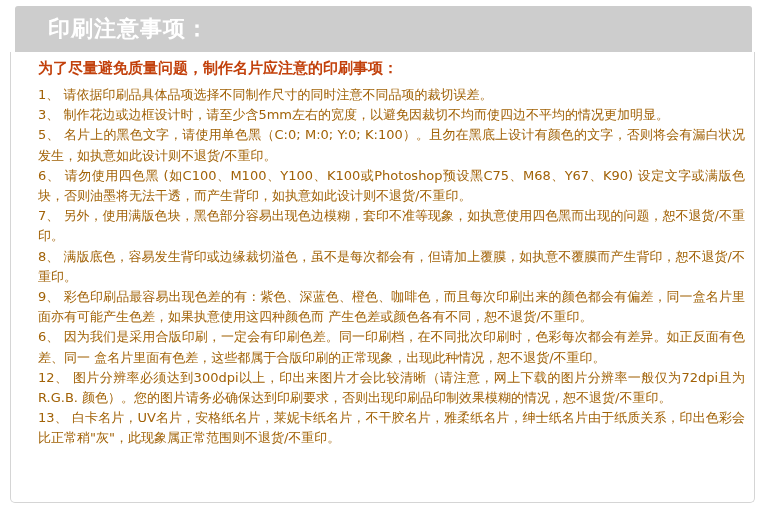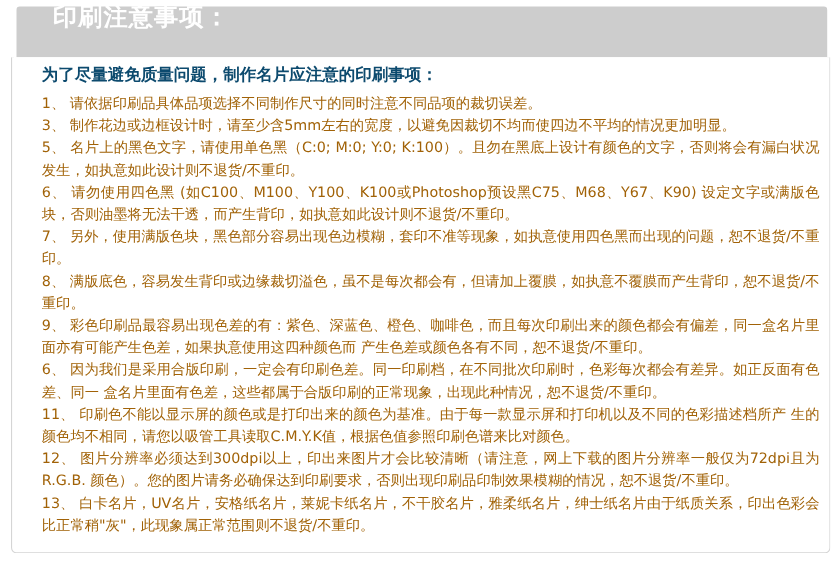--- a/index.html
+++ b/index.html
@@ -19,21 +19,21 @@
   }
   .header-bar {
     position: absolute;
     left: 15px;
     top: 6px;
     width: 737px;
     height: 46px;
     background: #cdcdcd;
     border-radius: 3px 3px 0 0;
     display: flex;
-    align-items: flex-start;
+    align-items: center;
     padding-left: 33px;
   }
   .header-title {
     color: #ffffff;
     font-size: 22px;
     font-weight: bold;
     letter-spacing: 1px;
     line-height: 1;
   }
   .content-box {
@@ -43,21 +43,21 @@
     width: 745px;
     height: 451px;
     background: #ffffff;
     border: 1px solid #d5d5d5;
     border-top: none;
     border-radius: 0 0 5px 5px;
     padding: 6px 9px 0 27px;
   }
   .intro {
     margin: 0 0 7px 0;
-    color: #0c4a6e;
+    color: #c2410c;
     font-size: 15px;
     font-weight: bold;
     line-height: 20px;
   }
   .item {
     margin: 0;
     color: #a16207;
     font-size: 13px;
     line-height: 20.2px;
     text-align: justify;
@@ -76,18 +76,17 @@
     <p class="intro">为了尽量避免质量问题，制作名片应注意的印刷事项：</p>
 
     <p class="item">1、 请依据印刷品具体品项选择不同制作尺寸的同时注意不同品项的裁切误差。</p>
     <p class="item">3、 制作花边或边框设计时，请至少含5mm左右的宽度，以避免因裁切不均而使四边不平均的情况更加明显。</p>
     <p class="item">5、 名片上的黑色文字，请使用单色黑（C:0; M:0; Y:0; K:100）。且勿在黑底上设计有颜色的文字，否则将会有漏白状况发生，如执意如此设计则不退货/不重印。</p>
     <p class="item">6、 请勿使用四色黑 (如C100、M100、Y100、K100或Photoshop预设黑C75、M68、Y67、K90) 设定文字或满版色块，否则油墨将无法干透，而产生背印，如执意如此设计则不退货/不重印。</p>
     <p class="item">7、 另外，使用满版色块，黑色部分容易出现色边模糊，套印不准等现象，如执意使用四色黑而出现的问题，恕不退货/不重印。</p>
     <p class="item">8、 满版底色，容易发生背印或边缘裁切溢色，虽不是每次都会有，但请加上覆膜，如执意不覆膜而产生背印，恕不退货/不重印。</p>
     <p class="item">9、 彩色印刷品最容易出现色差的有：紫色、深蓝色、橙色、咖啡色，而且每次印刷出来的颜色都会有偏差，同一盒名片里面亦有可能产生色差，如果执意使用这四种颜色而 产生色差或颜色各有不同，恕不退货/不重印。</p>
     <p class="item">6、 因为我们是采用合版印刷，一定会有印刷色差。同一印刷档，在不同批次印刷时，色彩每次都会有差异。如正反面有色差、同一 盒名片里面有色差，这些都属于合版印刷的正常现象，出现此种情况，恕不退货/不重印。</p>
-    <p class="item">11、 印刷色不能以显示屏的颜色或是打印出来的颜色为基准。由于每一款显示屏和打印机以及不同的色彩描述档所产 生的颜色均不相同，请您以吸管工具读取C.M.Y.K值，根据色值参照印刷色谱来比对颜色。</p>
     <p class="item">12、 图片分辨率必须达到300dpi以上，印出来图片才会比较清晰（请注意，网上下载的图片分辨率一般仅为72dpi且为 R.G.B. 颜色）。您的图片请务必确保达到印刷要求，否则出现印刷品印制效果模糊的情况，恕不退货/不重印。</p>
     <p class="item">13、 白卡名片，UV名片，安格纸名片，莱妮卡纸名片，不干胶名片，雅柔纸名片，绅士纸名片由于纸质关系，印出色彩会比正常稍"灰"，此现象属正常范围则不退货/不重印。</p>
   </div>
 
 </div>
 
 </body></html>

